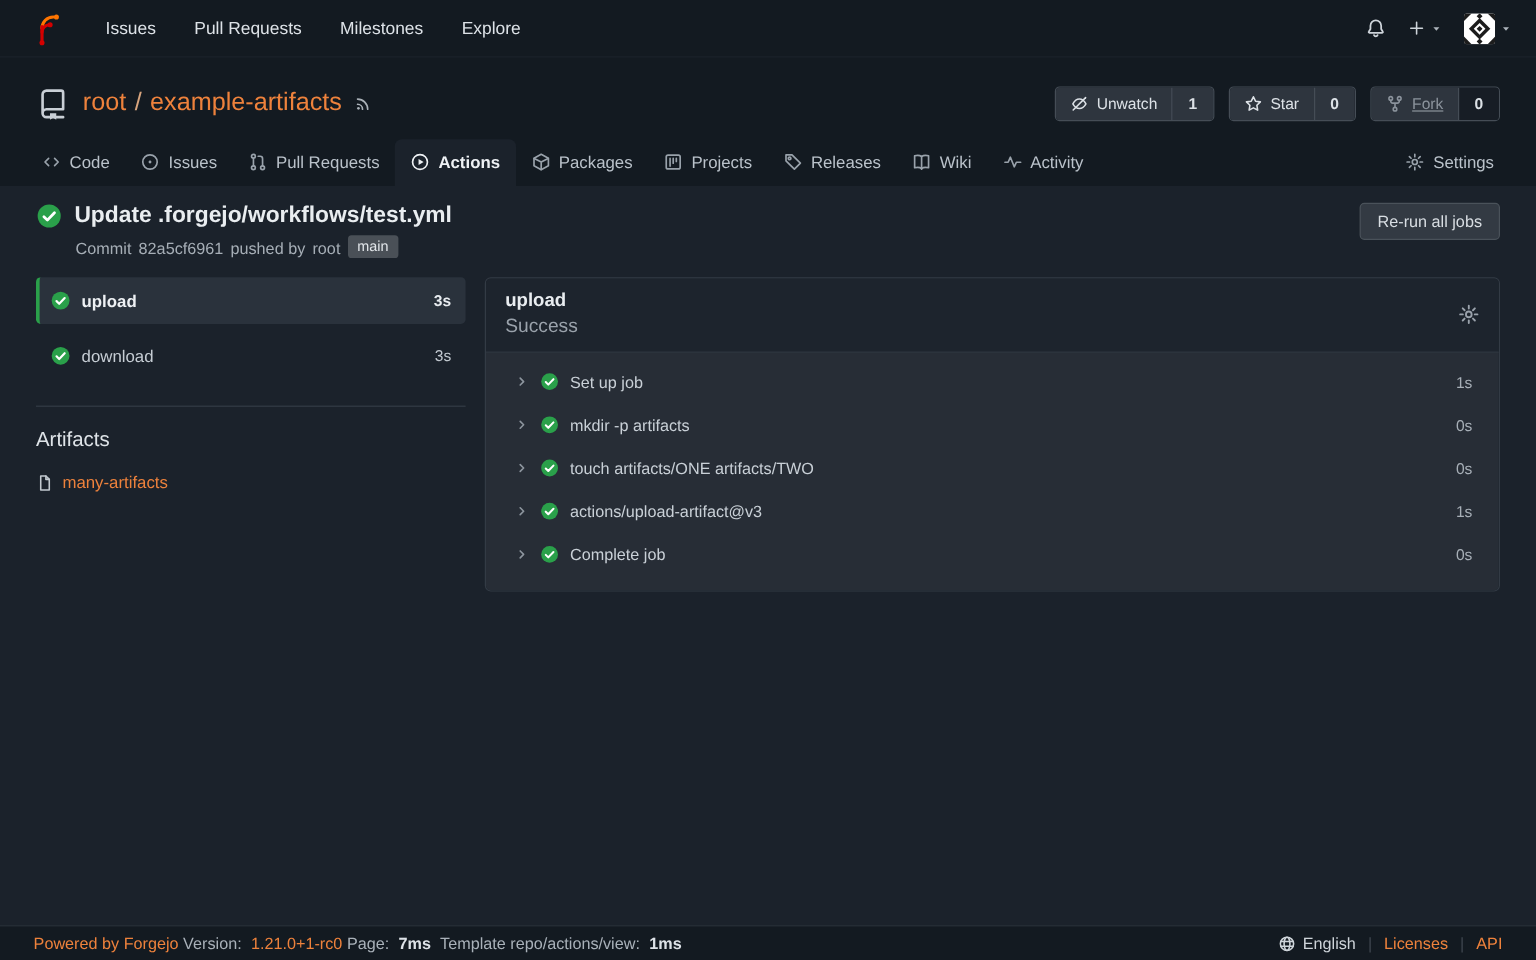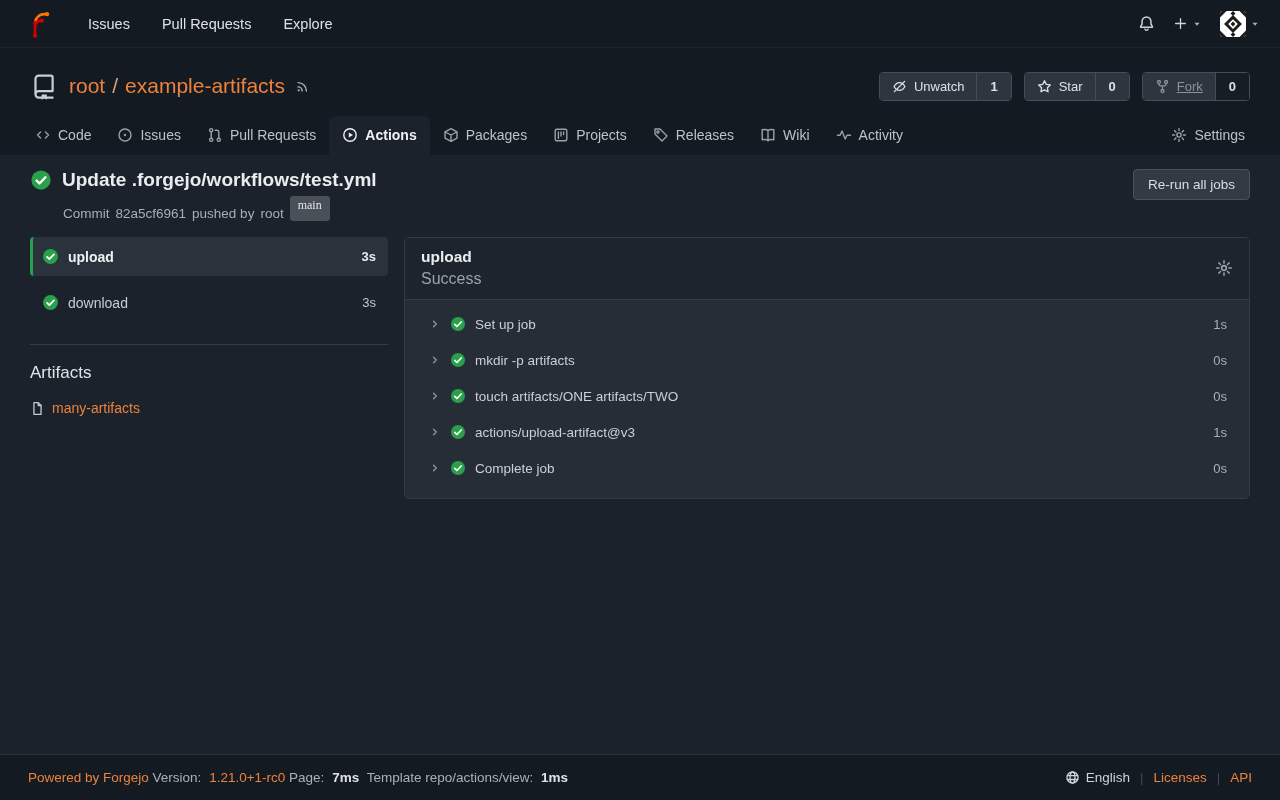--- a/index.html
+++ b/index.html
@@ -67,21 +67,21 @@
   .tab.active{background:var(--content-bg);color:#eef1f4;font-weight:700;}
   .tab.active .t-icon{color:#eef1f4;}
   .tab-settings{margin-left:auto;}
 
   
   .content{flex:1;background:var(--content-bg);padding:14px 30px 0;}
   .run-header{display:flex;justify-content:space-between;align-items:flex-start;margin-bottom:16px;}
   .run-title-row{display:flex;align-items:center;gap:10px;}
   .run-title{font-size:19px;font-weight:700;color:#e9edf0;margin:0;}
   .run-sub{margin:5px 0 0 33px;font-size:13.5px;color:var(--text-dim);display:flex;align-items:flex-end;gap:6px;}
-  .branch-badge{background:#4a5057;color:#e2e6ea;font-size:12px;padding:2px 8px 8px;border-radius:3px;cursor:pointer;font-family:Liberation Serif, serif;}
+  .branch-badge{background:#4a5057;color:#e2e6ea;font-size:12px;padding:2px 8px 3px;border-radius:3px;cursor:pointer;}
   .rerun-btn{
     background:#333a43;border:1px solid #4a525a;color:#d9dee3;
     font-size:13.5px;padding:7px 14px;border-radius:4px;cursor:pointer;
     font-family:"Liberation Sans",sans-serif;
   }
 
   .columns{display:flex;gap:16px;align-items:flex-start;}
   .jobs-col{width:358px;flex:none;}
   .job-row{
     display:flex;align-items:center;gap:9px;padding:11px 12px;margin-bottom:7px;
@@ -110,21 +110,21 @@
   .detail-status{font-size:16px;color:#9aa2ab;margin-top:4px;}
   .gear-btn{color:#9aa2ab;cursor:pointer;}
   .steps{background:var(--steps-bg);padding:6px 0 12px;}
   .step-row{display:flex;align-items:center;gap:9px;padding:10px 22px 10px 24px;font-size:13.5px;color:#c9d0d7;cursor:pointer;}
   .step-chevron{color:#8d959e;}
   .step-duration{margin-left:auto;font-size:13px;color:#a7afb7;}
   .check{flex:none;}
 
   
   .footer{
-    height:46px;flex:none;background:var(--nav-bg);border-top:1px solid #2a313a;
+    height:29px;flex:none;background:var(--nav-bg);border-top:1px solid #2a313a;
     display:flex;align-items:center;justify-content:space-between;
     padding:0 28px;font-size:13.5px;color:#a9b1b9;
   }
   .footer a{color:var(--orange);text-decoration:none;cursor:pointer;}
   .footer .strong{color:#dde2e7;font-weight:700;}
   .footer-left span{margin-right:4px;}
   .footer-right{display:flex;align-items:center;gap:10px;}
   .footer-right .lang{display:flex;align-items:center;gap:6px;color:#ced4d9;cursor:pointer;}
   .footer-sep{color:#3f474f;}
 </style>
@@ -137,20 +137,21 @@
       <circle cx="16.8" cy="4.1" r="1.7" fill="#ff7500"></circle>
       <path d="M7.2 11.6A7.5 7.5 0 0 1 14.7 4.1h.2" fill="none" stroke="#ff7500" stroke-width="2.1" stroke-linecap="round"></path>
       <circle cx="12.6" cy="9.3" r="1.7" fill="#d40000"></circle>
       <path d="M7.2 14.3a5 5 0 0 1 5-5" fill="none" stroke="#d40000" stroke-width="2.1" stroke-linecap="round"></path>
       <path d="M7.2 10.5v10.6" fill="none" stroke="#d40000" stroke-width="2.1" stroke-linecap="round"></path>
       <circle cx="7.2" cy="21.3" r="1.7" fill="#d40000"></circle>
     </svg>
   </span>
   <a class="nav-link">Issues</a>
   <a class="nav-link">Pull Requests</a>
+  <a class="nav-link">Milestones</a>
   <a class="nav-link">Explore</a>
   <div class="nav-right">
     <span class="icon-btn">
       <svg width="17" height="17" viewBox="0 0 16 16" class="stroke">
         <path d="M8 1.8a4.2 4.2 0 0 0-4.2 4.2v2.6L2.5 10.8a.5.5 0 0 0 .42.8h10.16a.5.5 0 0 0 .42-.8L12.2 8.6V6A4.2 4.2 0 0 0 8 1.8z"></path>
         <path d="M6.6 13.4a1.5 1.5 0 0 0 2.8 0"></path>
       </svg>
     </span>
     <span class="icon-btn">
       <svg width="15" height="15" viewBox="0 0 16 16" class="stroke">

